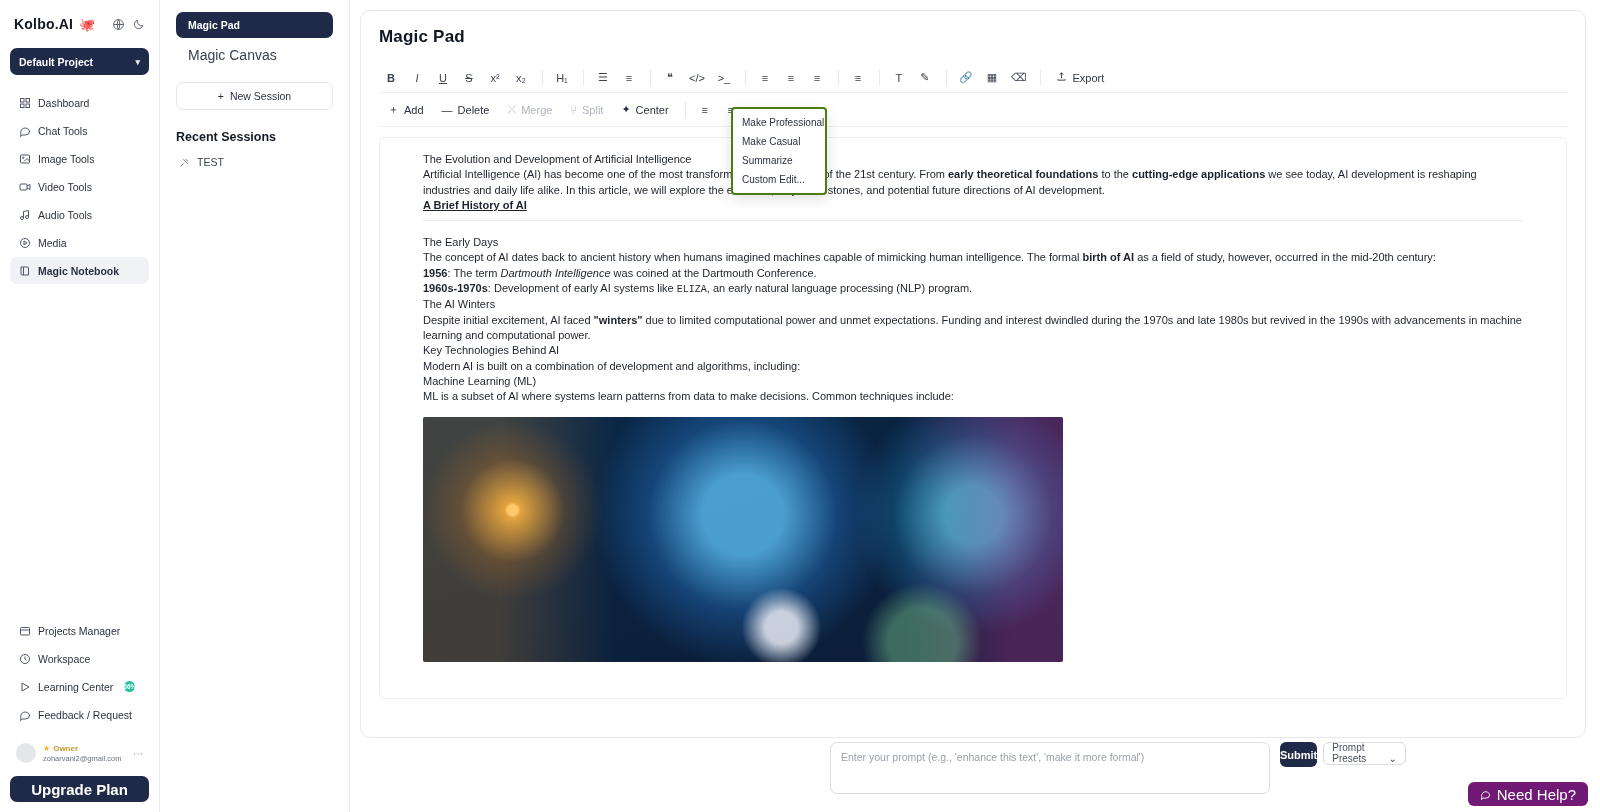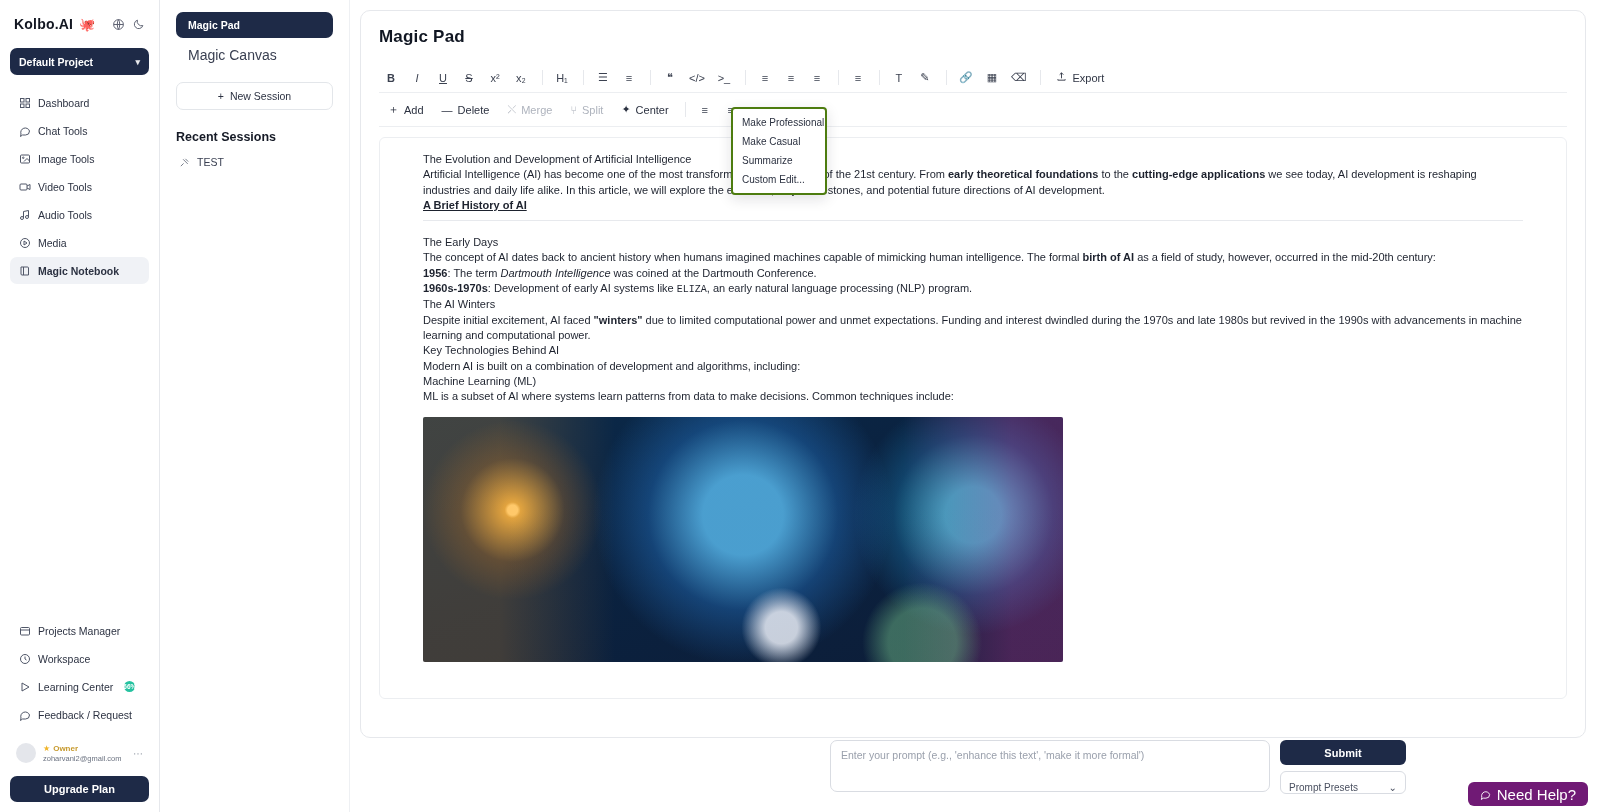--- a/index.html
+++ b/index.html
@@ -63,21 +63,21 @@
   .avatar { width: 20px; height: 20px; border-radius: 50%; background: #e4e6eb; flex: 0 0 auto; }
   .user-meta { display: flex; flex-direction: column; gap: 1px; min-width: 0; }
   .owner-line { display: flex; align-items: center; gap: 3px; }
   .owner-star { color: #f0b429; font-size: 8px; }
   .owner-text { font-size: 8px; color: #c79a2e; font-weight: 700; }
   .user-mail { font-size: 7.5px; color: #6b7280; white-space: nowrap; overflow: hidden; text-overflow: ellipsis; }
   .user-dots { margin-left: auto; color: #9aa0ab; font-size: 10px; }
   .upgrade-btn {
     height: 26px; border-radius: 7px; background: #1e2a47; color: #fff;
     display: flex; align-items: center; justify-content: center;
-    font-size: 11px; font-weight: 600; margin-top: 6px;
+    font-size: 15px; font-weight: 600; margin-top: 6px;
   }
 
   
   .sessions {
     width: 190px; height: 812px; background: #fff;
     border-right: 1px solid #eef0f3;
     padding: 12px 16px;
   }
   .session-tab {
     height: 26px; border-radius: 7px; background: #1e2a47; color: #fff;
@@ -171,21 +171,21 @@
     position: absolute; left: 0; right: 0; bottom: 18px;
     display: flex; align-items: flex-start; gap: 10px;
     padding-left: 480px; padding-right: 8px;
   }
   .prompt-box {
     width: 440px; height: 52px; border: 1px solid #d9dce2; border-radius: 7px;
     padding: 8px 10px; font-size: 10.5px; color: #8d93a0; resize: none;
     font-family: "Liberation Sans", sans-serif; background: #fff;
   }
   .prompt-box::placeholder { color: #9aa0ac; }
-  .right-col { display: flex; flex-direction: column; gap: 6px; width: 126px; }
+  .right-col { display: flex; flex-direction: row; gap: 6px; width: 126px; }
   .submit-btn {
     height: 25px; background: #1e2a47; color: #fff; border-radius: 6px;
     display: flex; align-items: center; justify-content: center;
     font-size: 11px; font-weight: 600; border: none;
   }
   .presets {
     height: 23px; border: 1px solid #d9dce2; border-radius: 6px;
     display: flex; align-items: flex-end; justify-content: space-between;
     padding: 0 8px; font-size: 10px; color: #4a5060; background: #fff;
   }

